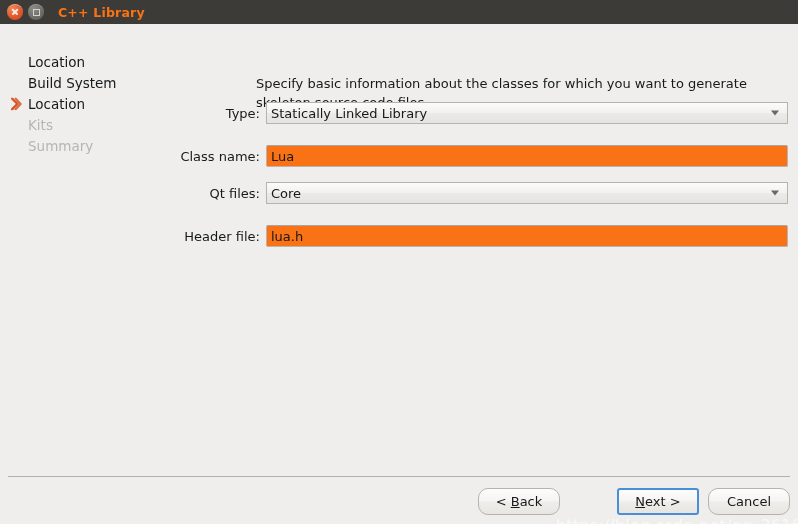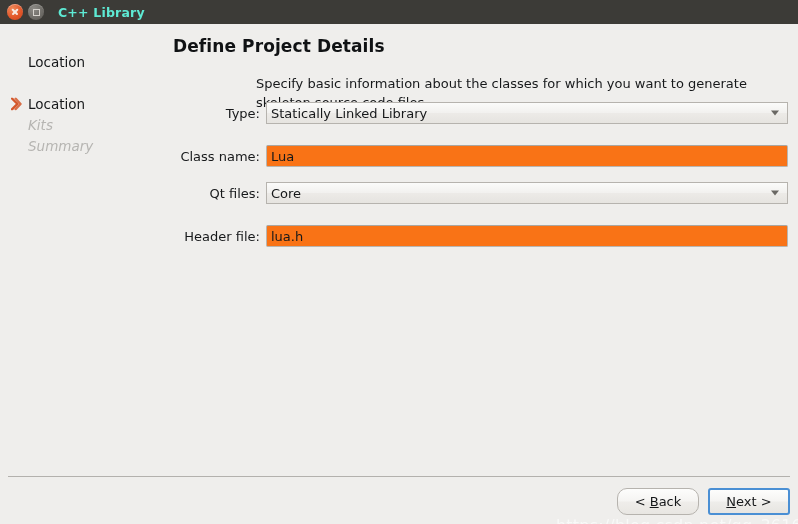--- a/index.html
+++ b/index.html
@@ -68,21 +68,21 @@
     box-shadow: inset 0 1px 0 rgba(255,255,255,0.22);
   }
   .win-btn.maximize::before {
     content: "";
     width: 7px;
     height: 7px;
     border: 1.6px solid #d6d3cd;
     box-sizing: border-box;
   }
   .title-text {
-    color: #5eead4;
+    color: #f97316;
     font-size: 12.5px;
     font-weight: bold;
     margin-left: 9px;
     letter-spacing: 0.2px;
   }
 
   
   .content {
     position: absolute;
     left: 0; top: 24px;
@@ -101,21 +101,21 @@
   .nav-item {
     position: absolute;
     left: 28px;
     height: 20px;
     display: flex;
     align-items: center;
     font-size: 13.5px;
     color: #16181a;
     white-space: nowrap;
   }
-  .nav-item.disabled { color: #b6b5b2; font-style: italic; }
+  .nav-item.disabled { color: #b6b5b2; }
   .nav-item .chev {
     position: absolute;
     left: -17px;
     top: 50%;
     transform: translateY(-50%);
     width: 11px;
     height: 13px;
     display: block;
   }
 
@@ -232,20 +232,21 @@
     display: flex;
     align-items: center;
     justify-content: center;
     padding: 0 10px;
     white-space: nowrap;
   }
   .btn.focused {
     border: 2px solid #4a8fd4;
     border-radius: 3px;
     background: linear-gradient(to bottom, #fdfdfc 0%, #f5f4f2 48%, #eeedea 52%, #e7e5e1 100%);
+    margin-left: 48px;
   }
   .btn .u { text-decoration: underline; }
 
   
   .watermark {
     position: absolute;
     left: 556px;
     top: 492px;
     font-size: 16px;
     color: rgba(255,255,255,0.62);
@@ -267,20 +268,23 @@
   </div>
 
   <div class="content">
 
     <div class="sidebar">
 
       <div class="nav-item" style="top:28px;">
         <span>Location</span>
       </div>
 
+      <div class="nav-item" style="top:49px;">
+        <span>Build System</span>
+      </div>
 
       <div class="nav-item" style="top:70px;">
         <span class="chev">
           <svg width="11" height="13" viewBox="0 0 11 13" xmlns="http://www.w3.org/2000/svg">
             <path d="M1 1 L6.5 6.4 L1 11.8" fill="none" stroke="#d4572a" stroke-width="2.4" stroke-linecap="round" stroke-linejoin="round"></path>
             <path d="M4.6 1 L9.6 6.4 L4.6 11.8" fill="none" stroke="#d4572a" stroke-width="2.2" stroke-linecap="round" stroke-linejoin="round" opacity="0.85"></path>
           </svg>
         </span>
         <span>Location</span>
       </div>
@@ -290,21 +294,20 @@
       </div>
 
       <div class="nav-item disabled" style="top:112px;">
         <span>Summary</span>
       </div>
 
     </div>
 
     <div class="pane">
 
-      <div class="page-title">Define Project Details</div>
       <div class="page-desc">Specify basic information about the classes for which you want to generate skeleton source code files.</div>
 
       <div class="row" style="top:78px;">
         <div class="lbl">Type:</div>
         <div class="field combo">
           <span>Statically Linked Library</span>
           <span class="arrow"></span>
         </div>
       </div>
 
@@ -337,16 +340,19 @@
 
     <div class="watermark">https://blog.csdn.net/qq_36161877</div>
 
     <div class="btnbar">
       <div class="btn">
         <span>&lt; <span class="u">B</span>ack</span>
       </div>
       <div class="btn focused">
         <span><span class="u">N</span>ext &gt;</span>
       </div>
+      <div class="btn">
+        <span>Cancel</span>
+      </div>
     </div>
 
   </div>
 </div>
 
 </body></html>

